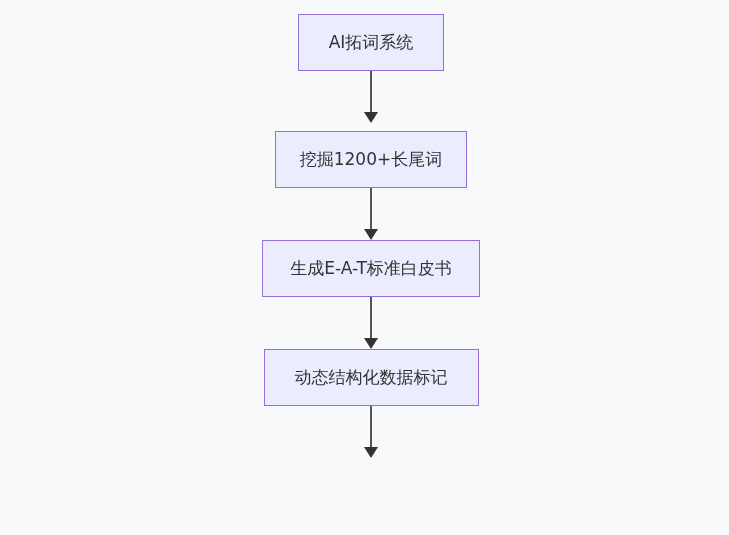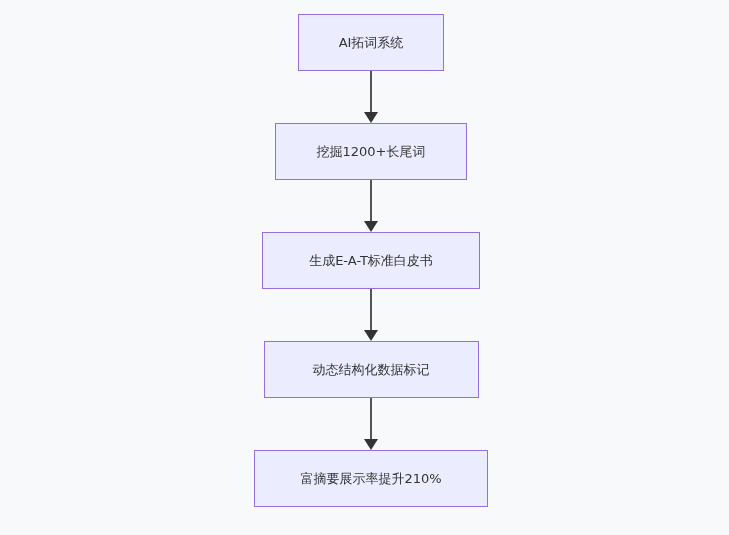--- a/index.html
+++ b/index.html
@@ -26,27 +26,27 @@
     }
     .node {
       box-sizing: border-box;
       height: 57px;
       display: flex;
       align-items: center;
       justify-content: center;
       background: #ECECFF;
       border: 1px solid #9370DB;
       color: #333333;
-      font-size: 13px;
+      font-size: 17px;
       line-height: 1;
       padding: 0 20px;
       white-space: nowrap;
     }
     .n1 { min-width: 146px; }
-    .n2 { min-width: 192px; }
+    .n2 { min-width: 192px; margin-top: 8px; }
     .n3 { min-width: 218px; }
     .n4 { min-width: 215px; justify-content: center; }
     .n5 { min-width: 234px; }
     .edge {
       height: 52px;
       display: flex;
       flex-direction: column;
       align-items: center;
     }
     .edge-line {
@@ -98,18 +98,15 @@
 
     <div class="node n4">
       <span>动态结构化数据标记</span>
     </div>
 
     <div class="edge">
       <div class="edge-line"></div>
       <div class="edge-head"></div>
     </div>
 
-    <div class="node n5">
-      <span>富摘要展示率提升210%</span>
-    </div>
 
   </div>
 </div>
 
 </body></html>

